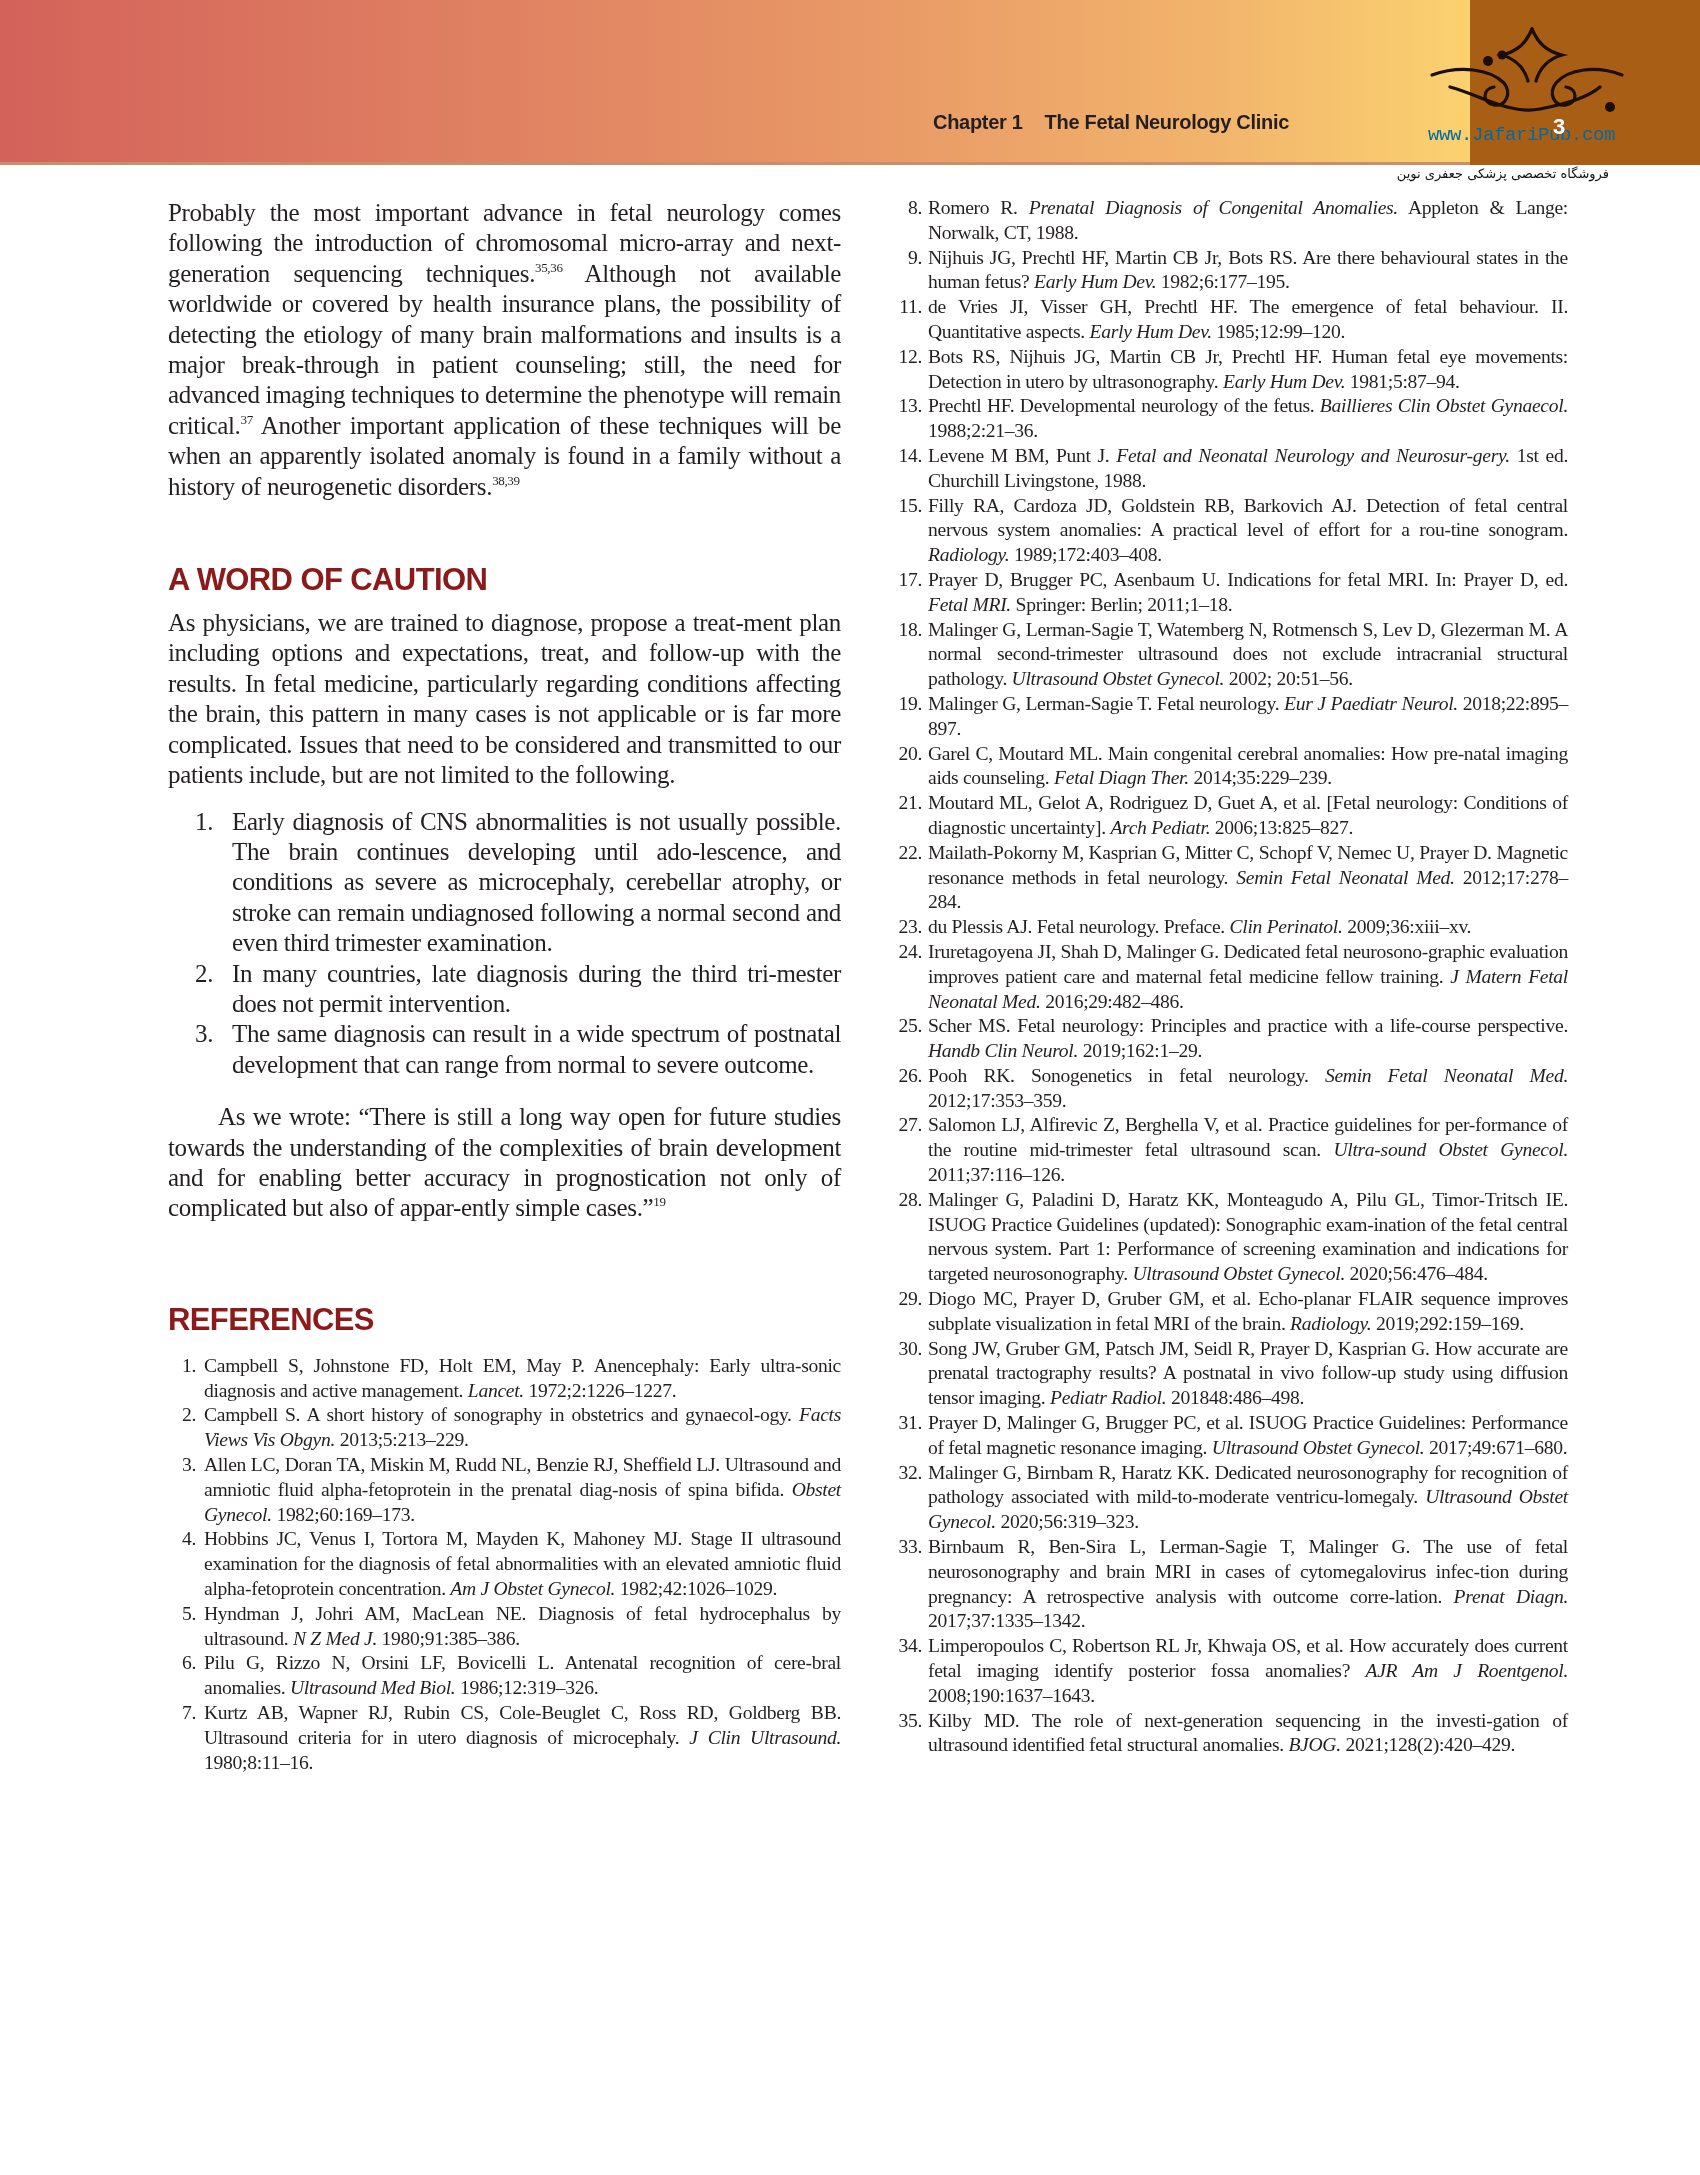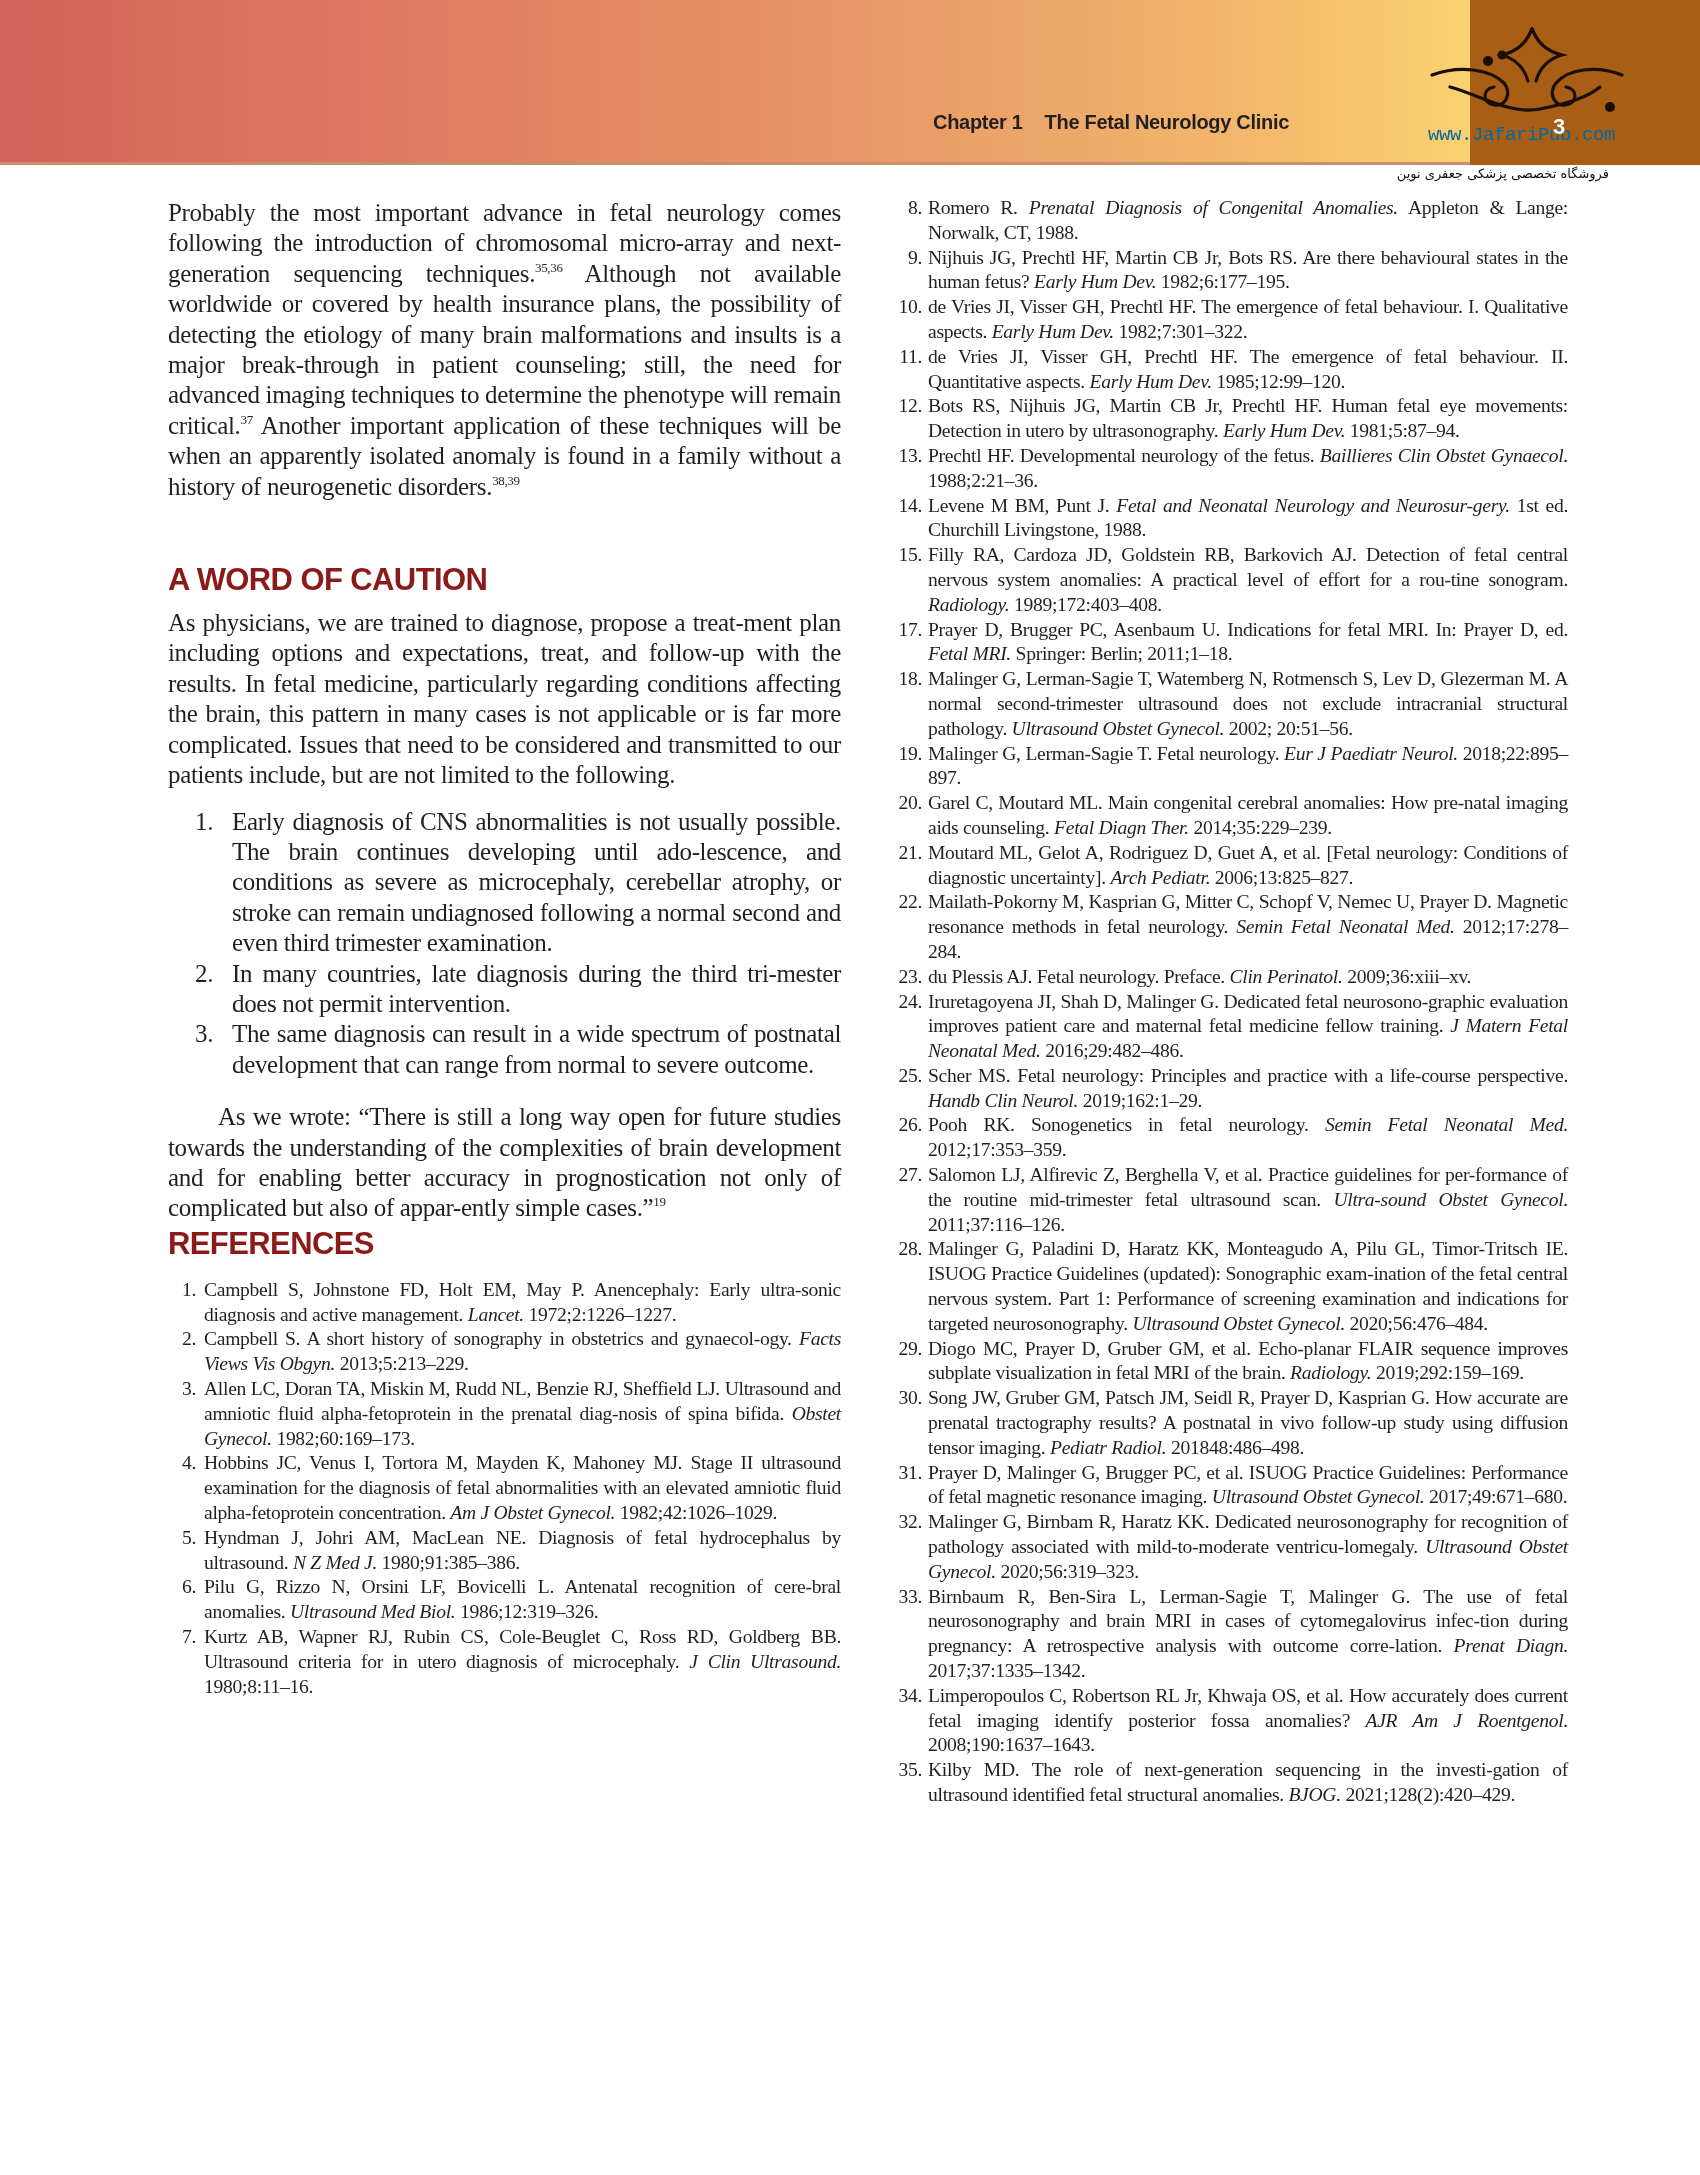--- a/index.html
+++ b/index.html
@@ -94,38 +94,37 @@
   <p class="body-text" style="margin-top:8px;">As physicians, we are trained to diagnose, propose a treat-ment plan including options and expectations, treat, and follow-up with the results. In fetal medicine, particularly regarding conditions affecting the brain, this pattern in many cases is not applicable or is far more complicated. Issues that need to be considered and transmitted to our patients include, but are not limited to the following.</p>
 
   <ol class="numbered-list">
     <li><span class="num">1.</span><span>Early diagnosis of CNS abnormalities is not usually possible. The brain continues developing until ado-lescence, and conditions as severe as microcephaly, cerebellar atrophy, or stroke can remain undiagnosed following a normal second and even third trimester examination.</span></li>
     <li><span class="num">2.</span><span>In many countries, late diagnosis during the third tri-mester does not permit intervention.</span></li>
     <li><span class="num">3.</span><span>The same diagnosis can result in a wide spectrum of postnatal development that can range from normal to severe outcome.</span></li>
   </ol>
 
   <p class="body-text" style="margin-top:22px; text-indent:50px;"><span>As we wrote: “There is still a long way open for future studies towards the understanding of the complexities of brain development and for enabling better accuracy in prognostication not only of complicated but also of appar-ently simple cases.”</span><sup>19</sup></p>
 
-  <h2 class="section-heading" style="">REFERENCES</h2>
+  <h2 class="section-heading" style="margin-top:76px;">REFERENCES</h2>
 
   <ol class="ref-list refs-left">
     <li class="ref-item"><span class="num">1.</span><span>Campbell S, Johnstone FD, Holt EM, May P. Anencephaly: Early ultra-sonic diagnosis and active management. </span><i>Lancet.</i><span> 1972;2:1226–1227.</span></li>
     <li class="ref-item"><span class="num">2.</span><span>Campbell S. A short history of sonography in obstetrics and gynaecol-ogy. </span><i>Facts Views Vis Obgyn.</i><span> 2013;5:213–229.</span></li>
     <li class="ref-item"><span class="num">3.</span><span>Allen LC, Doran TA, Miskin M, Rudd NL, Benzie RJ, Sheffield LJ. Ultrasound and amniotic fluid alpha-fetoprotein in the prenatal diag-nosis of spina bifida. </span><i>Obstet Gynecol.</i><span> 1982;60:169–173.</span></li>
     <li class="ref-item"><span class="num">4.</span><span>Hobbins JC, Venus I, Tortora M, Mayden K, Mahoney MJ. Stage II ultrasound examination for the diagnosis of fetal abnormalities with an elevated amniotic fluid alpha-fetoprotein concentration. </span><i>Am J Obstet Gynecol.</i><span> 1982;42:1026–1029.</span></li>
     <li class="ref-item"><span class="num">5.</span><span>Hyndman J, Johri AM, MacLean NE. Diagnosis of fetal hydrocephalus by ultrasound. </span><i>N Z Med J.</i><span> 1980;91:385–386.</span></li>
     <li class="ref-item"><span class="num">6.</span><span>Pilu G, Rizzo N, Orsini LF, Bovicelli L. Antenatal recognition of cere-bral anomalies. </span><i>Ultrasound Med Biol.</i><span> 1986;12:319–326.</span></li>
     <li class="ref-item"><span class="num">7.</span><span>Kurtz AB, Wapner RJ, Rubin CS, Cole-Beuglet C, Ross RD, Goldberg BB. Ultrasound criteria for in utero diagnosis of microcephaly. </span><i>J Clin Ultrasound.</i><span> 1980;8:11–16.</span></li>
   </ol>
 </div>
 
 <div class="col-right">
   <ol class="ref-list">
     <li class="ref-item"><span class="num">8.</span><span>Romero R. </span><i>Prenatal Diagnosis of Congenital Anomalies.</i><span> Appleton &amp; Lange: Norwalk, CT, 1988.</span></li>
     <li class="ref-item"><span class="num">9.</span><span>Nijhuis JG, Prechtl HF, Martin CB Jr, Bots RS. Are there behavioural states in the human fetus? </span><i>Early Hum Dev.</i><span> 1982;6:177–195.</span></li>
-    <li class="ref-item"><span class="num">10.</span><span>de Vries JI, Visser GH, Prechtl HF. The emergence of fetal behaviour. I. Qualitative aspects. </span><i>Early Hum Dev.</i><span> 1982;7:301–322.</span></li>
     <li class="ref-item"><span class="num">11.</span><span>de Vries JI, Visser GH, Prechtl HF. The emergence of fetal behaviour. II. Quantitative aspects. </span><i>Early Hum Dev.</i><span> 1985;12:99–120.</span></li>
     <li class="ref-item"><span class="num">12.</span><span>Bots RS, Nijhuis JG, Martin CB Jr, Prechtl HF. Human fetal eye movements: Detection in utero by ultrasonography. </span><i>Early Hum Dev.</i><span> 1981;5:87–94.</span></li>
     <li class="ref-item"><span class="num">13.</span><span>Prechtl HF. Developmental neurology of the fetus. </span><i>Baillieres Clin Obstet Gynaecol.</i><span> 1988;2:21–36.</span></li>
     <li class="ref-item"><span class="num">14.</span><span>Levene M BM, Punt J. </span><i>Fetal and Neonatal Neurology and Neurosur-gery.</i><span> 1st ed. Churchill Livingstone, 1988.</span></li>
     <li class="ref-item"><span class="num">15.</span><span>Filly RA, Cardoza JD, Goldstein RB, Barkovich AJ. Detection of fetal central nervous system anomalies: A practical level of effort for a rou-tine sonogram. </span><i>Radiology.</i><span> 1989;172:403–408.</span></li>
     <li class="ref-item"><span class="num">17.</span><span>Prayer D, Brugger PC, Asenbaum U. Indications for fetal MRI. In: Prayer D, ed. </span><i>Fetal MRI.</i><span> Springer: Berlin; 2011;1–18.</span></li>
     <li class="ref-item"><span class="num">18.</span><span>Malinger G, Lerman-Sagie T, Watemberg N, Rotmensch S, Lev D, Glezerman M. A normal second-trimester ultrasound does not exclude intracranial structural pathology. </span><i>Ultrasound Obstet Gynecol.</i><span> 2002; 20:51–56.</span></li>
     <li class="ref-item"><span class="num">19.</span><span>Malinger G, Lerman-Sagie T. Fetal neurology. </span><i>Eur J Paediatr Neurol.</i><span> 2018;22:895–897.</span></li>
     <li class="ref-item"><span class="num">20.</span><span>Garel C, Moutard ML. Main congenital cerebral anomalies: How pre-natal imaging aids counseling. </span><i>Fetal Diagn Ther.</i><span> 2014;35:229–239.</span></li>
     <li class="ref-item"><span class="num">21.</span><span>Moutard ML, Gelot A, Rodriguez D, Guet A, et al. [Fetal neurology: Conditions of diagnostic uncertainty]. </span><i>Arch Pediatr.</i><span> 2006;13:825–827.</span></li>

